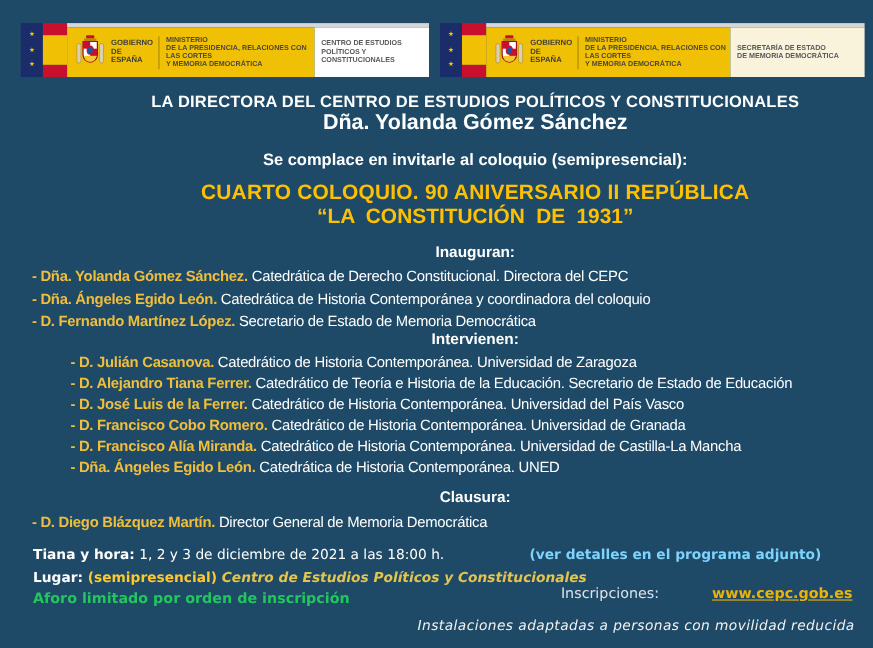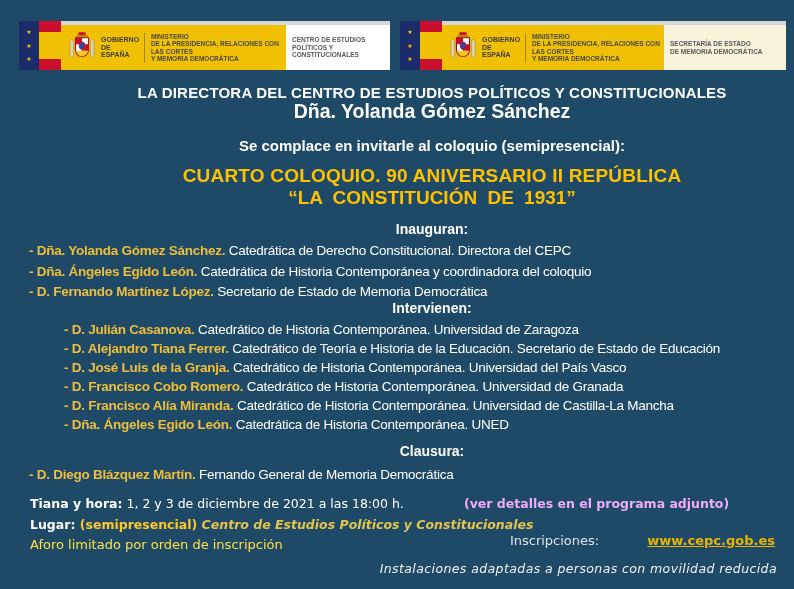--- a/index.html
+++ b/index.html
@@ -56,23 +56,23 @@
   .plist .row{white-space:nowrap;}
   .pname{color:#EFBE3C;font-weight:bold;}
   .prole{color:#FFFFFF;}
 
   
   .footer-left{top:494px;left:30px;font-family:"DejaVu Sans",sans-serif;
                font-size:12.5px;line-height:20.5px;color:#FFFFFF;white-space:nowrap;}
   .flabel{font-weight:bold;}
   .fyellow{color:#FFC82E;font-weight:bold;}
   .fitalic{color:#E3C44D;font-style:italic;font-weight:bold;}
-  .aforo{color:#fde047;font-weight:normal;font-size:13px;}
-  .details-note{top:496px;left:464px;width:300px;text-align:left;
-                font-family:"DejaVu Sans",sans-serif;font-size:12.5px;font-weight:bold;color:#f0abfc;white-space:nowrap;}
+  .aforo{color:#22c55e;font-weight:bold;font-size:13px;}
+  .details-note{top:496px;left:464px;width:300px;text-align:center;
+                font-family:"DejaVu Sans",sans-serif;font-size:12.5px;font-weight:bold;color:#7dd3fc;white-space:nowrap;}
   .inscripciones{top:533px;right:19px;text-align:right;font-family:"DejaVu Sans",sans-serif;
                  font-size:13px;color:#DDE3EA;white-space:nowrap;}
   .inscripciones a{color:#eab308;font-weight:bold;text-decoration:underline;margin-left:44px;}
   .accessibility{top:561px;right:17px;text-align:right;font-family:"DejaVu Sans",sans-serif;
                  font-size:12.5px;font-style:italic;color:#F2F2F2;white-space:nowrap;letter-spacing:.4px;}
 </style>
 </head>
 <body>
 
 <div class="header-row">
@@ -171,29 +171,29 @@
 <div class="abs plist list-inauguran">
   <div class="row"><span class="pname">- Dña. Yolanda Gómez Sánchez.</span><span class="prole"> Catedrática de Derecho Constitucional. Directora del CEPC</span></div>
   <div class="row"><span class="pname">- Dña. Ángeles Egido León.</span><span class="prole"> Catedrática de Historia Contemporánea y coordinadora del coloquio</span></div>
   <div class="row"><span class="pname">- D. Fernando Martínez López.</span><span class="prole"> Secretario de Estado de Memoria Democrática</span></div>
 </div>
 
 <div class="abs center sec-heading h-intervienen">Intervienen:</div>
 <div class="abs plist list-intervienen">
   <div class="row"><span class="pname">- D. Julián Casanova.</span><span class="prole"> Catedrático de Historia Contemporánea. Universidad de Zaragoza</span></div>
   <div class="row"><span class="pname">- D. Alejandro Tiana Ferrer.</span><span class="prole"> Catedrático de Teoría e Historia de la Educación. Secretario de Estado de Educación</span></div>
-  <div class="row"><span class="pname">- D. José Luis de la  Granja.</span><span class="prole"> Catedrático de Historia Contemporánea. Universidad del País Vasco</span></div>
+  <div class="row"><span class="pname">- D. José Luis de la  Ferrer.</span><span class="prole"> Catedrático de Historia Contemporánea. Universidad del País Vasco</span></div>
   <div class="row"><span class="pname">- D. Francisco Cobo Romero.</span><span class="prole"> Catedrático de Historia Contemporánea. Universidad de Granada</span></div>
   <div class="row"><span class="pname">- D. Francisco Alía Miranda.</span><span class="prole"> Catedrático de Historia Contemporánea. Universidad de Castilla-La Mancha</span></div>
   <div class="row"><span class="pname">- Dña. Ángeles Egido León.</span><span class="prole"> Catedrática de Historia Contemporánea. UNED</span></div>
 </div>
 
 <div class="abs center sec-heading h-clausura">Clausura:</div>
 <div class="abs plist list-clausura">
-  <div class="row"><span class="pname">- D. Diego Blázquez Martín.</span><span class="prole"> Fernando General de Memoria Democrática</span></div>
+  <div class="row"><span class="pname">- D. Diego Blázquez Martín.</span><span class="prole"> Director General de Memoria Democrática</span></div>
 </div>
 
 <div class="abs footer-left">
   <div><span class="flabel">Tiana y hora:</span><span> 1, 2 y 3 de diciembre de 2021 a las 18:00 h.</span></div>
   <div><span class="flabel">Lugar:</span><span class="fyellow"> (semipresencial)</span><span class="fitalic"> Centro de Estudios Políticos y Constitucionales</span></div>
   <div class="aforo">Aforo limitado por orden de inscripción</div>
 </div>
 
 <div class="abs details-note">(ver detalles en el programa adjunto)</div>
 

